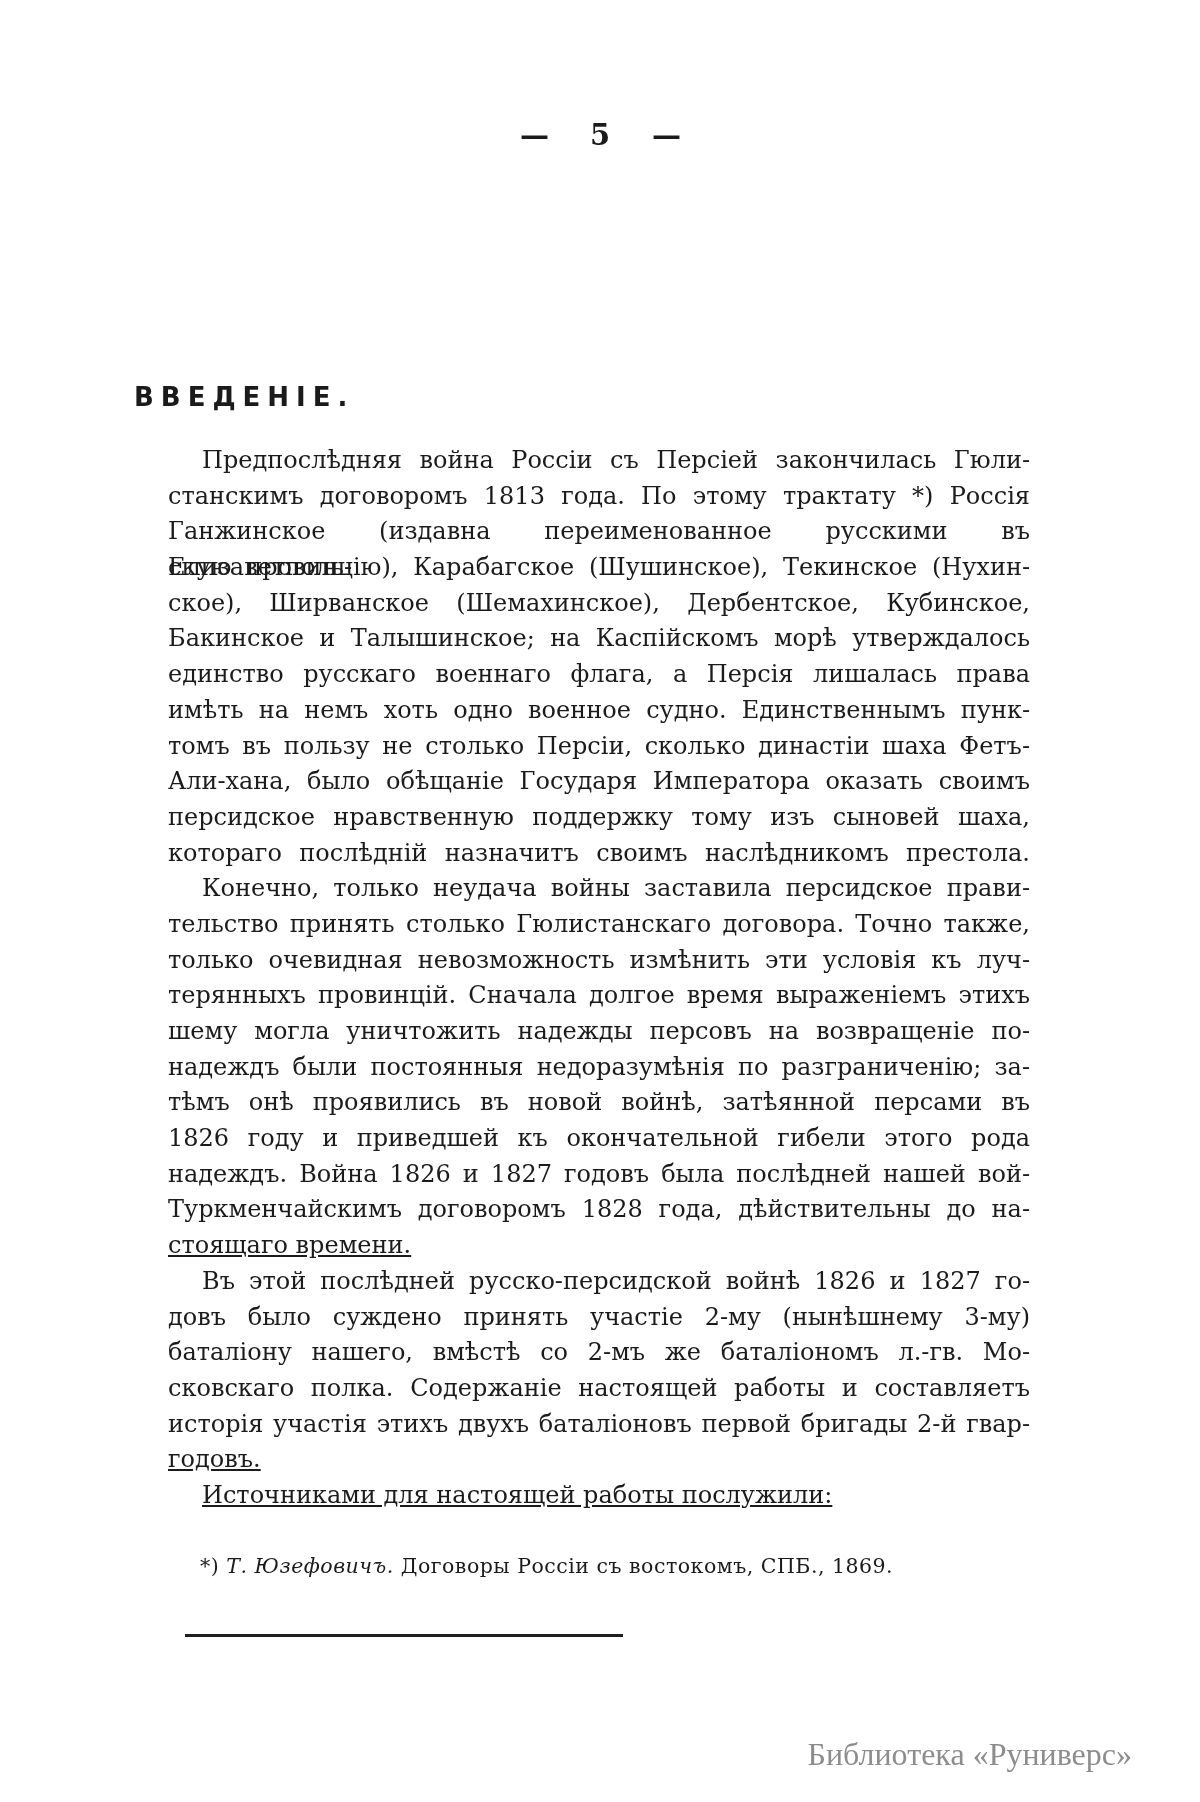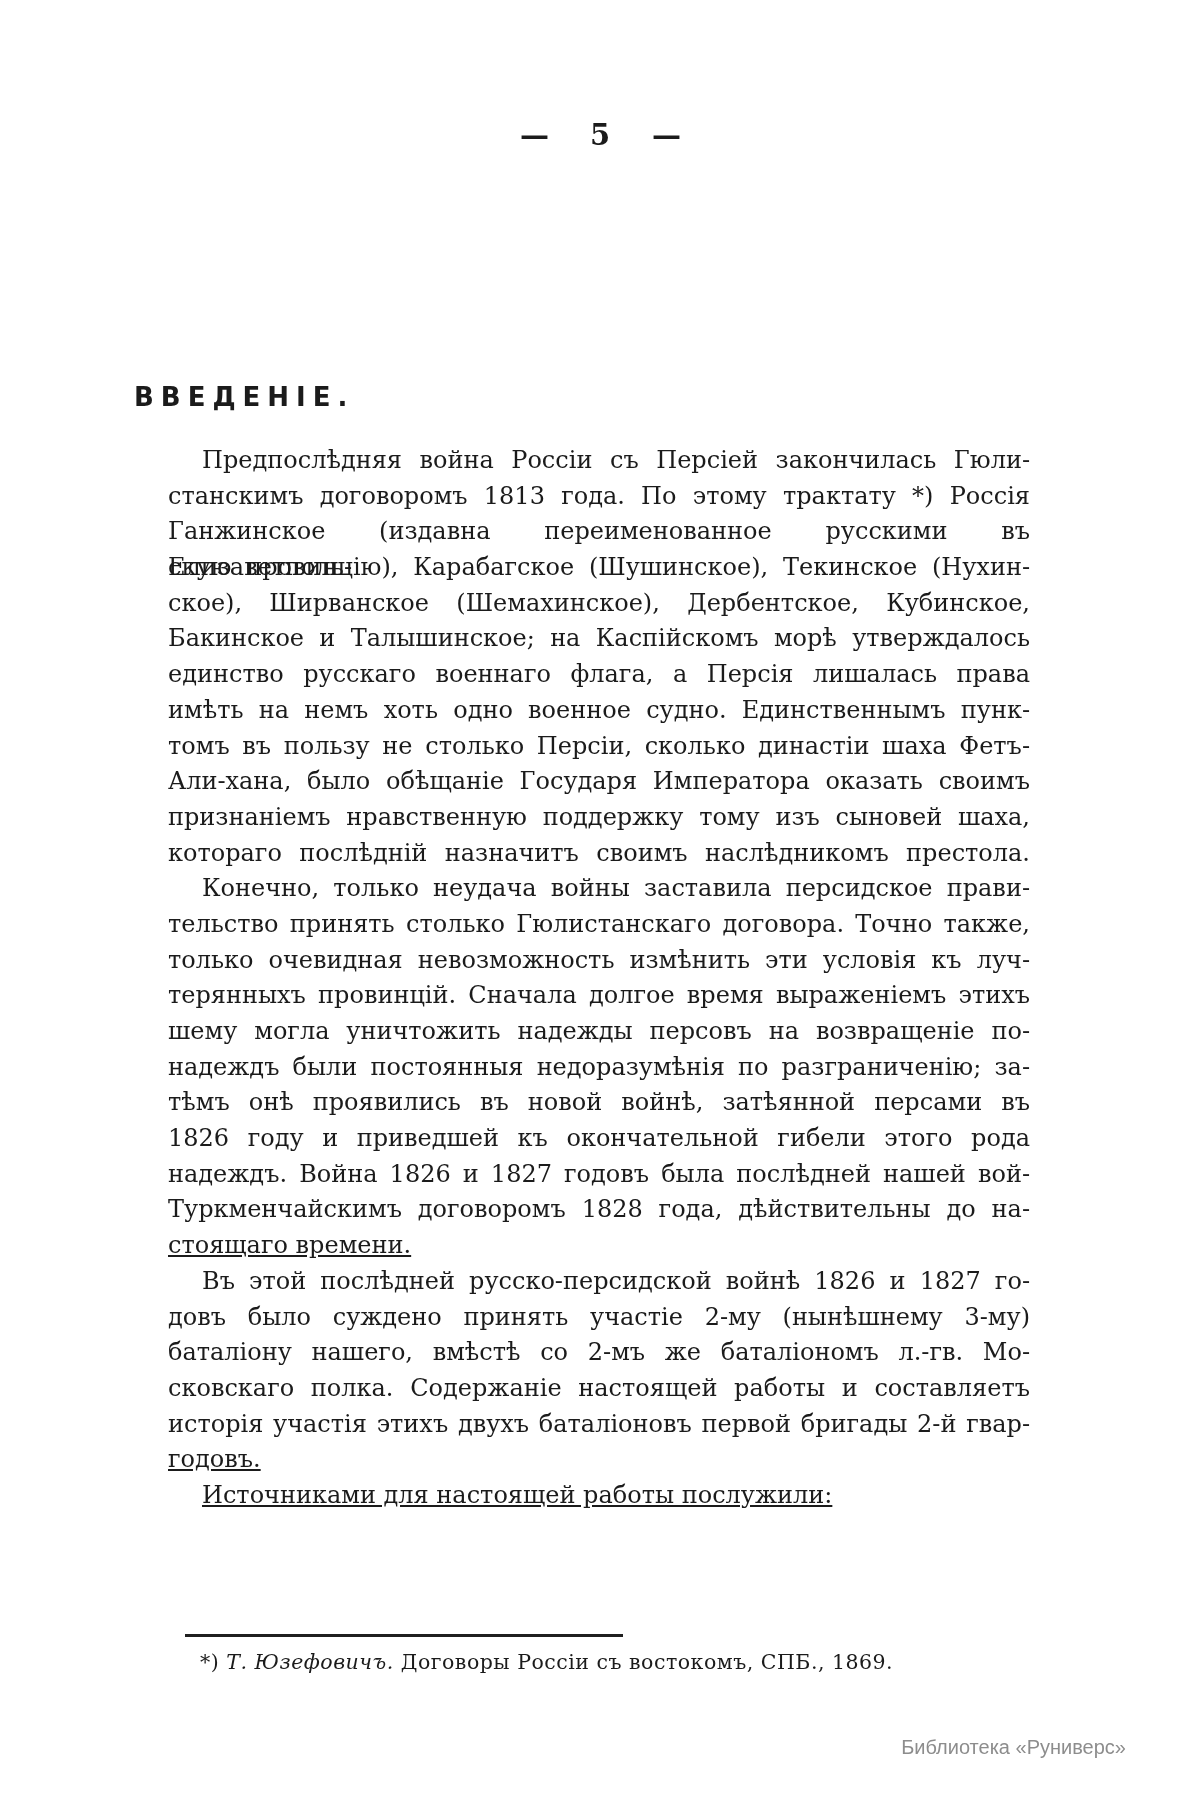--- a/index.html
+++ b/index.html
@@ -65,34 +65,34 @@
   .footnote-rule {
     position: absolute;
     top: 1634px;
     left: 185px;
     width: 438px;
     height: 3px;
     background: #1f1f1f;
   }
   .footnote {
     position: absolute;
-    top: 1650px;
+    top: 1554px;
     left: 200px;
     width: 830px;
     font-size: 20.5px;
     letter-spacing: 0.5px;
   }
   .footnote .author { font-style: italic; }
   
   .watermark {
     position: absolute;
     top: 1736px;
-    right: 74px;
-    font-family: Liberation Sans, sans-serif;
-    font-size: 20px;
+    right: 68px;
+    font-family: Liberation Serif, serif;
+    font-size: 32px;
     color: var(--wm, #8d8d8d);
   }
 </style>
 </head>
 <body>
 
 <div class="page">
 
   <div class="page-header">
     <span class="dash">—</span>
@@ -107,21 +107,21 @@
         <div class="line indent">Предпослѣдняя война Россіи съ Персіей закончилась Гюли-</div>
         <div class="line">станскимъ договоромъ 1813 года. По этому трактату *) Россія</div>
         <div class="line">Ганжинское (издавна переименованное русскими въ Елизаветполь-</div>
         <div class="line">скую провинцію), Карабагское (Шушинское), Текинское (Нухин-</div>
         <div class="line">ское), Ширванское (Шемахинское), Дербентское, Кубинское,</div>
         <div class="line">Бакинское и Талышинское; на Каспійскомъ морѣ утверждалось</div>
         <div class="line">единство русскаго военнаго флага, а Персія лишалась права</div>
         <div class="line">имѣть на немъ хоть одно военное судно. Единственнымъ пунк-</div>
         <div class="line">томъ въ пользу не столько Персіи, сколько династіи шаха Фетъ-</div>
         <div class="line">Али-хана, было обѣщаніе Государя Императора оказать своимъ</div>
-        <div class="line">признаніемъ нравственную поддержку тому изъ сыновей шаха,</div>
+        <div class="line">персидское нравственную поддержку тому изъ сыновей шаха,</div>
         <div class="line">котораго послѣдній назначитъ своимъ наслѣдникомъ престола.</div>
       </div>
       <div class="paragraph">
         <div class="line indent">Конечно, только неудача войны заставила персидское прави-</div>
         <div class="line">тельство принять столько Гюлистанскаго договора. Точно также,</div>
         <div class="line">только очевидная невозможность измѣнить эти условія къ луч-</div>
         <div class="line">терянныхъ провинцій. Сначала долгое время выраженіемъ этихъ</div>
         <div class="line">шему могла уничтожить надежды персовъ на возвращеніе по-</div>
         <div class="line">надеждъ были постоянныя недоразумѣнія по разграниченію; за-</div>
         <div class="line">тѣмъ онѣ проявились въ новой войнѣ, затѣянной персами въ</div>

